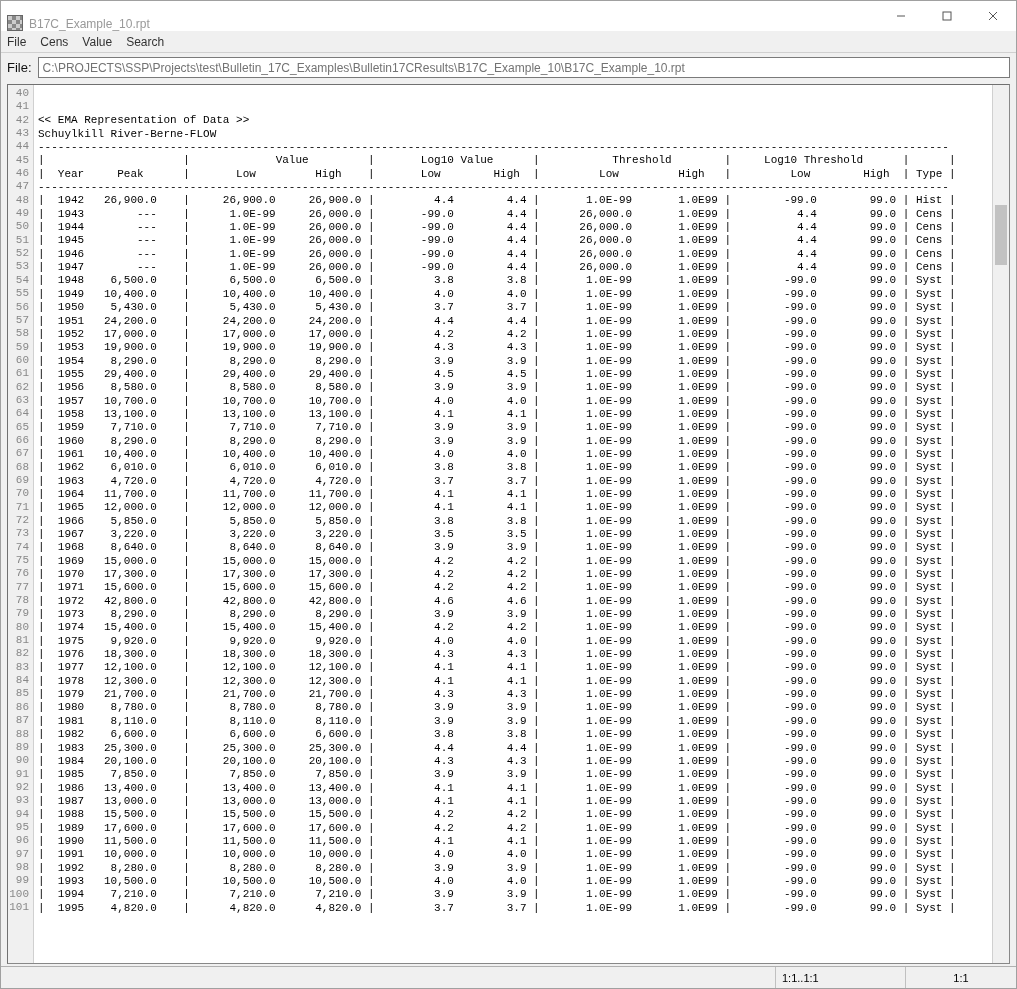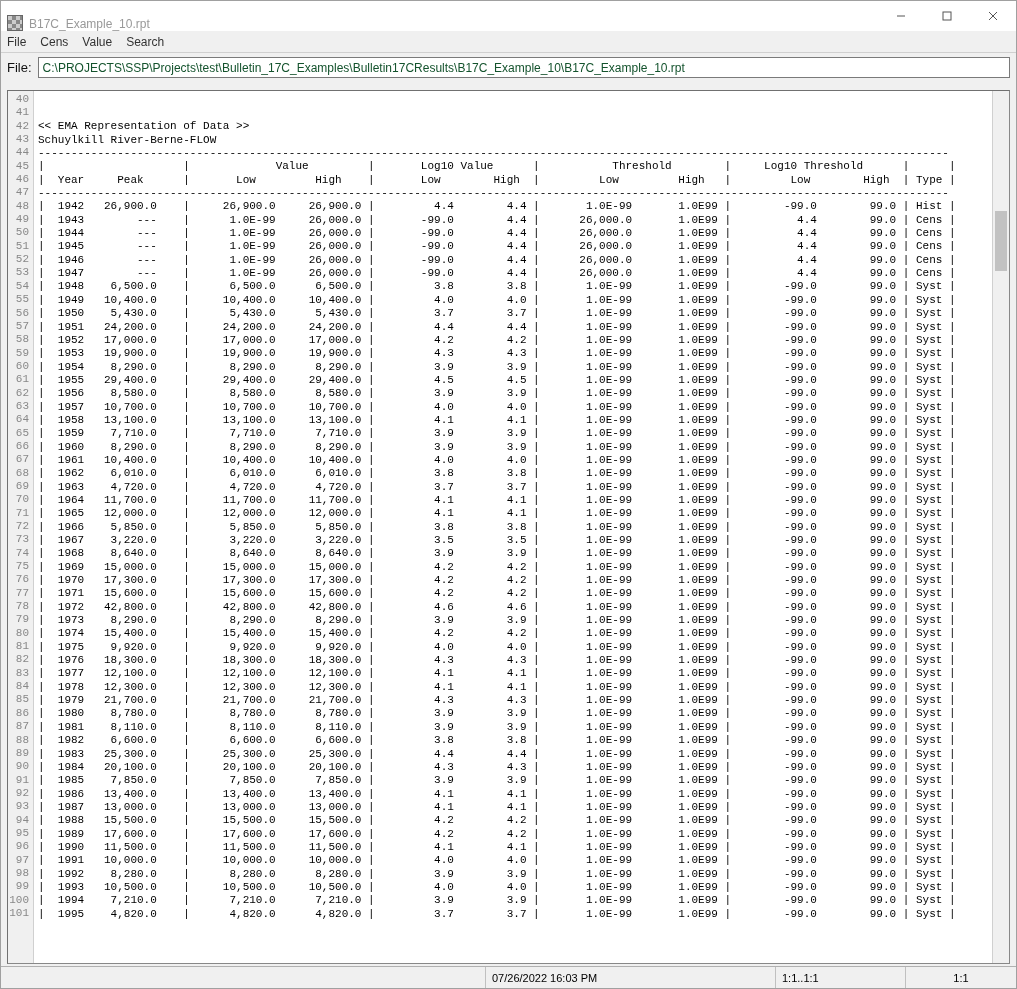--- a/index.html
+++ b/index.html
@@ -62,25 +62,25 @@
 }
 .filerow label { font-size: 13px; color: #111; }
 .fileinput {
   flex: 1;
   height: 21px;
   border: 1px solid #7a7a7a;
   background: #fff;
   padding: 0 4px;
   font-size: 12px;
   font-family: inherit;
-  color: #14532d;
+  color: #737373;
 }
 .editorwrap {
   flex: 1;
-  margin: 8px 6px 2px 6px;
+  margin: 2px 6px 2px 6px;
   border: 1px solid #888;
   border-top-color:#707070;
   border-left-color:#707070;
   background: #fff;
   position: relative;
   overflow: hidden;
 }
 .editor {
   position:absolute; inset:0;
   overflow: hidden;
@@ -302,17 +302,16 @@
 |  1994    7,210.0    |      7,210.0      7,210.0 |         3.9        3.9 |       1.0E-99       1.0E99 |        -99.0        99.0 | Syst |
 |  1995    4,820.0    |      4,820.0      4,820.0 |         3.7        3.7 |       1.0E-99       1.0E99 |        -99.0        99.0 | Syst |</div>
     </div>
     <div class="vscroll">
         <div class="thumb"></div>
       </div>
   </div>
 
   <div class="statusbar">
     <div class="cell c1"></div>
-    <div class="cell c2">07/26/2022 16:03 PM</div>
     <div class="cell c3">1:1..1:1</div>
     <div class="cell c4">1:1</div>
   </div>
 </div>
 
 </body></html>

